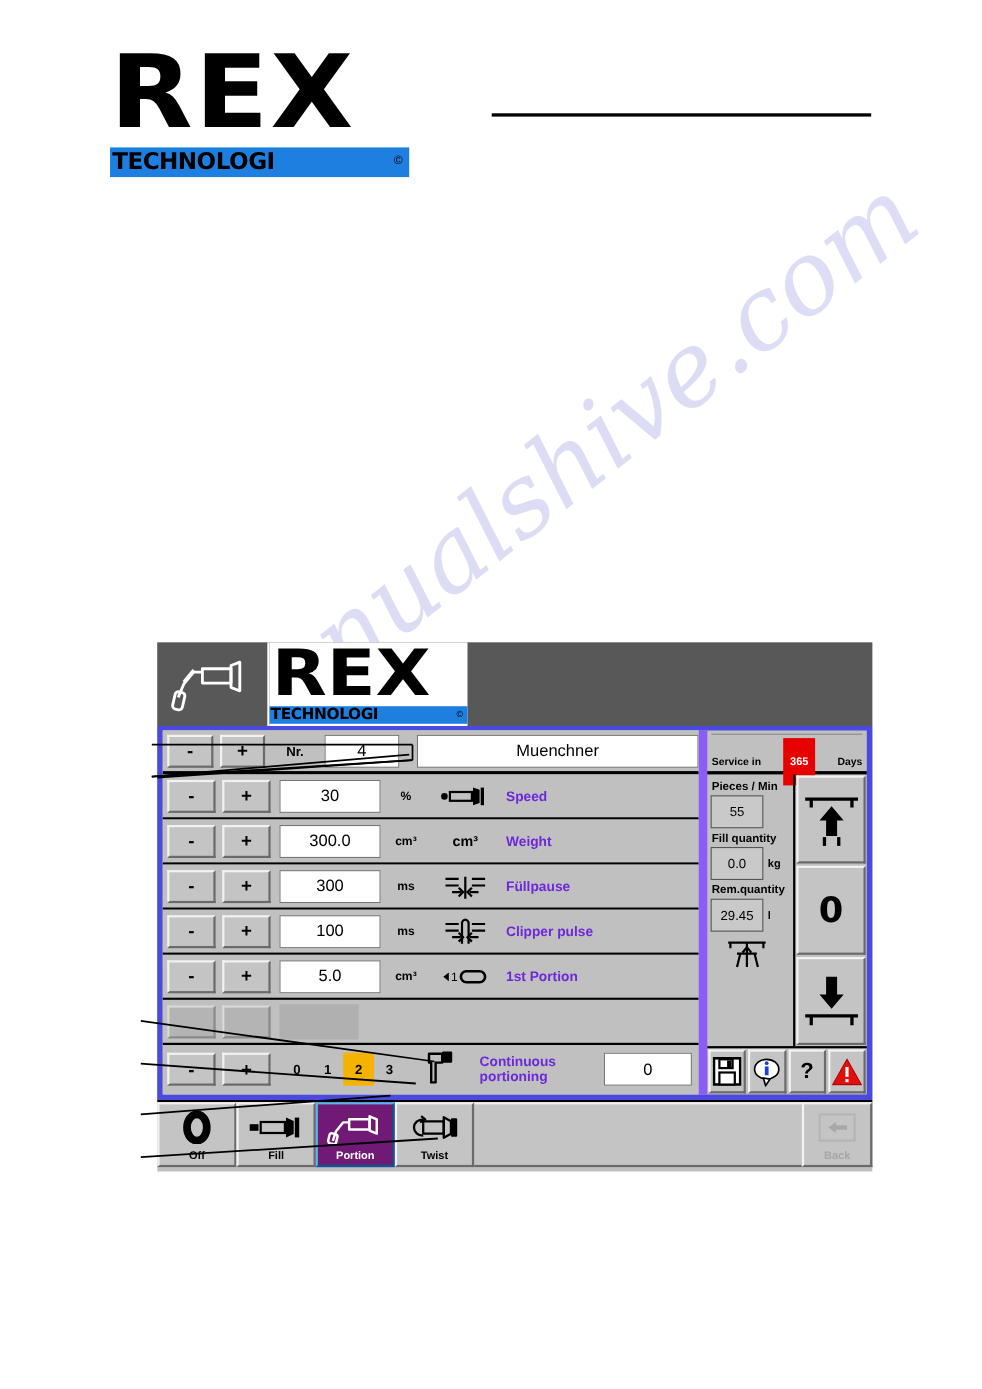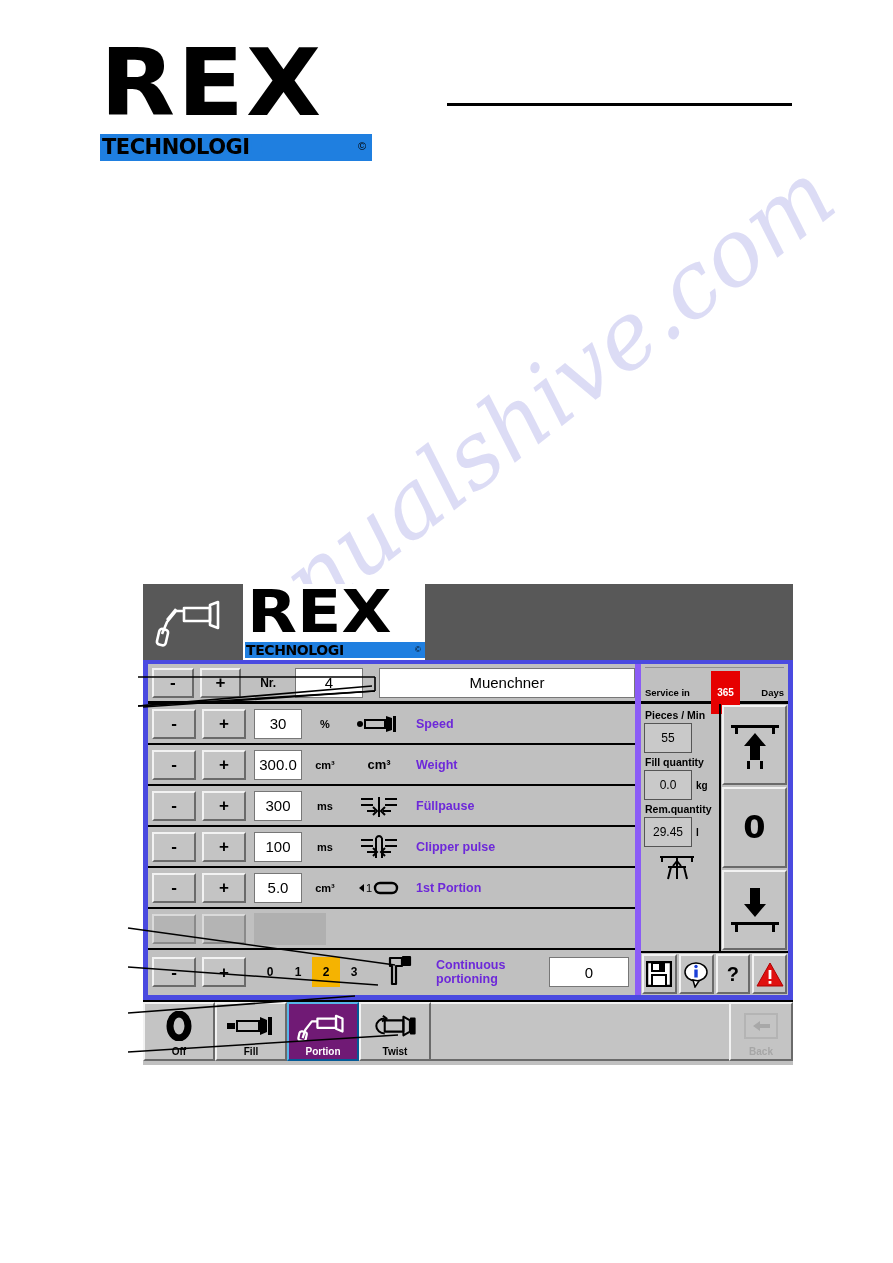--- a/index.html
+++ b/index.html
@@ -120,21 +120,21 @@
 
   
   .hmi-body {
     border:5px solid #4a4ae0;
     border-top-width:4px;
     height: 340px;
     display:flex;
     background:#c0c0c0;
   }
   .col-left { width:487px; display:flex; flex-direction:column; background:#c0c0c0;}
-  .col-right { width:173px; display:flex; flex-direction:column; border-left:6px solid #8b5cf6;}
+  .col-right { width:173px; display:flex; flex-direction:column; border-left:8px solid #8b5cf6;}
 
   .row {
     display:flex; align-items:center;
     height:41px;
     border-bottom:2px solid #000;
     background:#c0c0c0;
     position:relative;
   }
   .row.first { height:40px; border-bottom:3px solid #000;}
   .row.blank { border-bottom:2px solid #000; }
@@ -154,21 +154,21 @@
   .minus span, .plus span { line-height:1; }
 
   .field {
     background:#fff; border:1px solid #777;
     height:30px; display:flex; align-items:center; justify-content:center;
     font-size:15px; color:#000; margin-left:8px; font-family:"Liberation Sans",sans-serif;
   }
   .nr-label { width:40px; text-align:center; font-size:12px; font-weight:bold; margin-left:8px;}
   .f-nr { width:72px; }
   .f-name { width:272px; margin-left:16px; }
-  .f-val { width:48px; }
+  .f-val { width:92px; }
   .unit { width:46px; text-align:center; font-size:11px; font-weight:bold; }
   .ico { width:62px; display:flex; align-items:center; justify-content:center;}
   .lab { flex:1; font-size:12.5px; font-weight:bold; color:#6d28d9; padding-left:6px;}
 
   .ghost {
     width:44px; height:30px; margin-left:4px; background:#b4b4b4;
     border-top:2px solid #dadada; border-left:2px solid #dadada;
     border-right:2px solid #8a8a8a; border-bottom:2px solid #8a8a8a;
   }
   .ghost.wide { width:72px; margin-left:8px; background:#b0b0b0; border:none; height:32px;}

